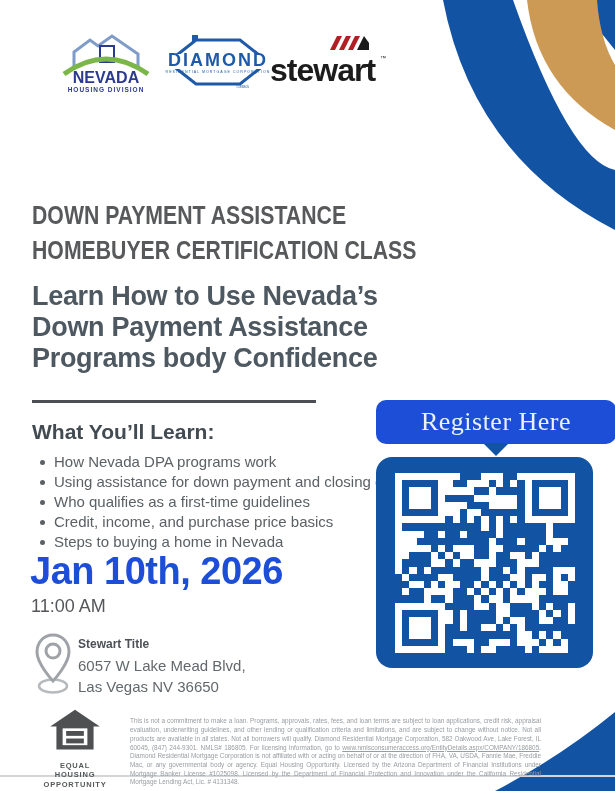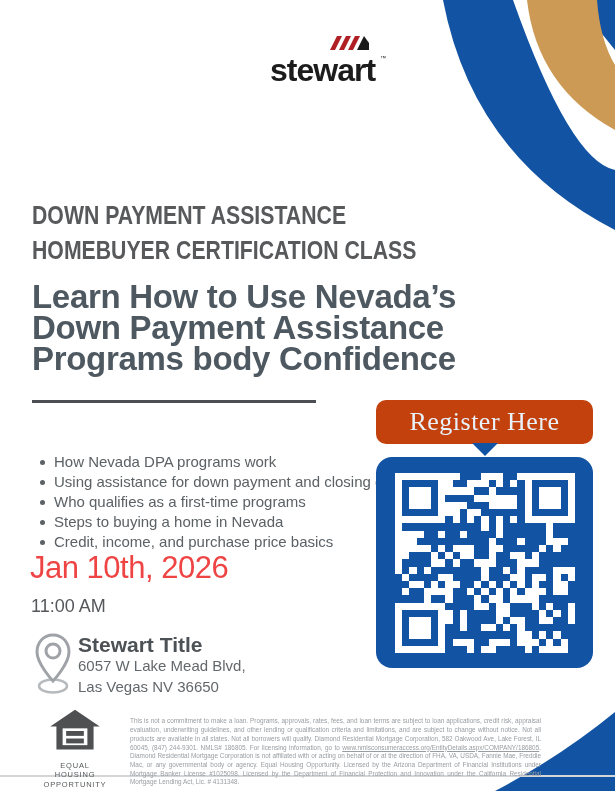--- a/index.html
+++ b/index.html
@@ -15,52 +15,52 @@
   .logo-stewart{left:268px;top:34px;}
 
   
   .h-main{position:absolute;left:32px;top:118px;white-space:nowrap;}
   .h-main span{display:inline-block;transform:scaleX(.85);transform-origin:left center;
     font-size:54px;font-weight:bold;letter-spacing:-1px;color:#58595b;}
   .h-sub{position:absolute;left:32px;top:198px;white-space:nowrap;line-height:35px;}
   .h-sub div{transform:scaleX(.85);transform-origin:left center;
     font-size:25px;font-weight:bold;letter-spacing:0;color:#58595b;}
 
-  .intro{position:absolute;left:32px;top:281px;font-size:33px;font-weight:bold;
+  .intro{position:absolute;left:32px;top:281px;font-size:27px;font-weight:bold;
     color:#4e5860;line-height:31px;letter-spacing:-.3px;}
 
   .rule{position:absolute;left:32px;top:400px;width:284px;height:3px;background:#4b4f53;}
 
   .learn-h{position:absolute;left:32px;top:420px;font-size:21px;font-weight:bold;color:#424b52;}
   .learn-list{position:absolute;left:36px;top:452px;margin:0;padding:0;list-style:none;
     font-size:15px;color:#5b6165;line-height:20px;}
   .learn-list li{position:relative;padding-left:18px;}
   .learn-list li:before{content:"";position:absolute;left:4px;top:8px;width:5px;height:5px;
     border-radius:50%;background:#5b6165;}
 
-  .event-date{position:absolute;left:30px;top:550px;font-size:31px;font-weight:normal;
-    color:#ef4444;letter-spacing:-.5px;}
+  .event-date{position:absolute;left:30px;top:550px;font-size:38px;font-weight:bold;
+    color:#1d4ed8;letter-spacing:-.5px;}
   .event-time{position:absolute;left:31px;top:596px;font-size:18px;font-weight:normal;color:#55575a;}
 
   .pin{position:absolute;left:33px;top:631px;}
   .loc{position:absolute;left:78px;top:634px;font-size:15px;line-height:21px;color:#63686c;}
-  .loc .venue{font-weight:bold;color:#4c5155;font-size:21px;}
-
-  .register{position:absolute;left:376px;top:400px;width:217px;height:44px;background:#c2410c;
+  .loc .venue{font-weight:bold;color:#4c5155;font-size:12px;}
+
+  .register{position:absolute;left:376px;top:400px;width:240px;height:44px;background:#1d4ed8;
     border-radius:10px;display:flex;align-items:center;justify-content:center;}
   .register .lbl{font-family:"Liberation Serif",serif;font-size:26px;color:#e9f1fb;letter-spacing:.5px;}
   .register .tail{position:absolute;left:50%;top:43px;transform:translateX(-50%);
     width:0;height:0;border-left:13px solid transparent;border-right:13px solid transparent;
     border-top:13px solid #1254a3;}
 
   .qr-card{position:absolute;left:376px;top:457px;width:217px;height:211px;background:#1254a3;
     border-radius:16px;display:flex;align-items:center;justify-content:center;}
 
   .eho{position:absolute;left:40px;top:708px;width:70px;text-align:center;}
-  .eho .cap{font-size:7.5px;font-weight:normal;letter-spacing:.8px;color:#55585a;line-height:9px;margin-top:3px;}
+  .eho .cap{font-size:7.5px;font-weight:bold;letter-spacing:.8px;color:#55585a;line-height:9px;margin-top:3px;}
 
   .disclaimer{position:absolute;left:130px;top:711px;width:411px;font-size:6.4px;line-height:8.7px;
     color:#989da1;text-align:justify;}
   .disclaimer .lnk{text-decoration:underline;color:#989da1;}
 
   .bottom-line{position:absolute;left:0;top:775px;width:615px;height:2px;background:#d3d5d7;}
 </style>
 </head>
 <body>
 
@@ -70,21 +70,40 @@
     <path d="M567,0 L615,0 L615,50 Q592,20 567,0 Z" fill="#1254a3"></path>
     <path d="M527,0 L597,0 Q600,40 615,65 L615,130 Q537,87 527,0 Z" fill="#cd9a55"></path>
     <path d="M443,0 L513,0 Q570,161 615,170 L615,230 Q473,157 443,0 Z" fill="#1254a3"></path>
     <path d="M495,791 Q560,757 615,712 L615,791 Z" fill="#1254a3"></path>
   </svg>
 
   <div class="bottom-line"></div>
 
   <div class="content">
 
-
+    <div class="logo logo-nevada">
+      <svg width="92" height="64" viewBox="0 0 92 64">
+        <path d="M14,40 L14,22 L30,10 L38,16 L52,6 L78,24 L78,40" fill="none" stroke="#7f9cc9" stroke-width="3"></path>
+        <rect x="40" y="16" width="14" height="16" fill="none" stroke="#2b3a8f" stroke-width="2"></rect>
+        <path d="M4,44 Q46,14 88,44" fill="none" stroke="#7ab648" stroke-width="5"></path>
+        <text x="46" y="53" text-anchor="middle" font-size="16" font-weight="bold" fill="#2b3a8f" font-family="Liberation Sans, sans-serif">NEVADA</text>
+        <text x="46" y="62" text-anchor="middle" font-size="6.5" font-weight="bold" letter-spacing="1" fill="#2b3a8f" font-family="Liberation Sans, sans-serif">HOUSING DIVISION</text>
+      </svg>
+    </div>
+
+    <div class="logo logo-diamond">
+      <svg width="112" height="60" viewBox="0 0 112 60">
+        <rect x="30" y="3" width="6" height="9" fill="#1f5aa8"></rect>
+        <path d="M6,30 L34,8 L78,8 L106,30 L78,52 L34,52 Z" fill="#ffffff" stroke="#1f5aa8" stroke-width="3"></path>
+        <rect x="2" y="22" width="108" height="15" fill="#ffffff"></rect>
+        <text x="56" y="34" text-anchor="middle" font-size="18" font-weight="bold" letter-spacing="2" fill="#1f5aa8" font-family="Liberation Sans, sans-serif">DIAMOND</text>
+        <text x="56" y="41" text-anchor="middle" font-size="3.6" letter-spacing="1" fill="#1f5aa8" font-family="Liberation Sans, sans-serif">RESIDENTIAL MORTGAGE CORPORATION</text>
+        <text x="74" y="56" font-size="3.4" fill="#1f5aa8" font-family="Liberation Sans, sans-serif">#186805</text>
+      </svg>
+    </div>
 
     <div class="logo logo-stewart">
       <svg width="122" height="54" viewBox="0 0 122 54">
         <g>
           <path d="M62,16 L69,2 L74,2 L67,16 Z" fill="#b01f24"></path>
           <path d="M71,16 L78,2 L83,2 L76,16 Z" fill="#b01f24"></path>
           <path d="M80,16 L87,2 L92,2 L85,16 Z" fill="#b01f24"></path>
           <path d="M89,16 L96,2 L101,9 L101,16 Z" fill="#1a1a1a"></path>
         </g>
         <text x="2" y="47" font-size="32" font-weight="bold" letter-spacing="-1" fill="#1c1c1c" font-family="Liberation Sans, sans-serif">stewart</text>
@@ -98,26 +117,27 @@
     </div>
 
     <div class="intro">
       <div>Learn How to Use Nevada’s</div>
       <div>Down Payment Assistance</div>
       <div>Programs body Confidence</div>
     </div>
 
     <div class="rule"></div>
 
+    <div class="learn-h">What You’ll Learn:</div>
     <ul class="learn-list">
       <li>How Nevada DPA programs work</li>
       <li>Using assistance for down payment and closing costs</li>
-      <li>Who qualifies as a first-time programs</li>
+      <li>Who qualifies as a first-time guidelines</li>
+      <li>Credit, income, and purchase price basics</li>
       <li>Steps to buying a home in Nevada</li>
-      <li>Credit, income, and purchase price basics</li>
     </ul>
 
     <div class="event-date">Jan 10th, 2026</div>
     <div class="event-time">11:00 AM</div>
 
     <div class="pin">
       <svg width="40" height="64" viewBox="0 0 40 64">
         <ellipse cx="20" cy="55" rx="14" ry="6.5" fill="none" stroke="#b7babd" stroke-width="2.5"></ellipse>
         <path d="M20,4 C10,4 4,12 4,21 C4,33 20,50 20,50 C20,50 36,33 36,21 C36,12 30,4 20,4 Z" fill="#ffffff" stroke="#9fa3a7" stroke-width="3"></path>
         <circle cx="20" cy="20" r="7" fill="#ffffff" stroke="#9fa3a7" stroke-width="3"></circle>

